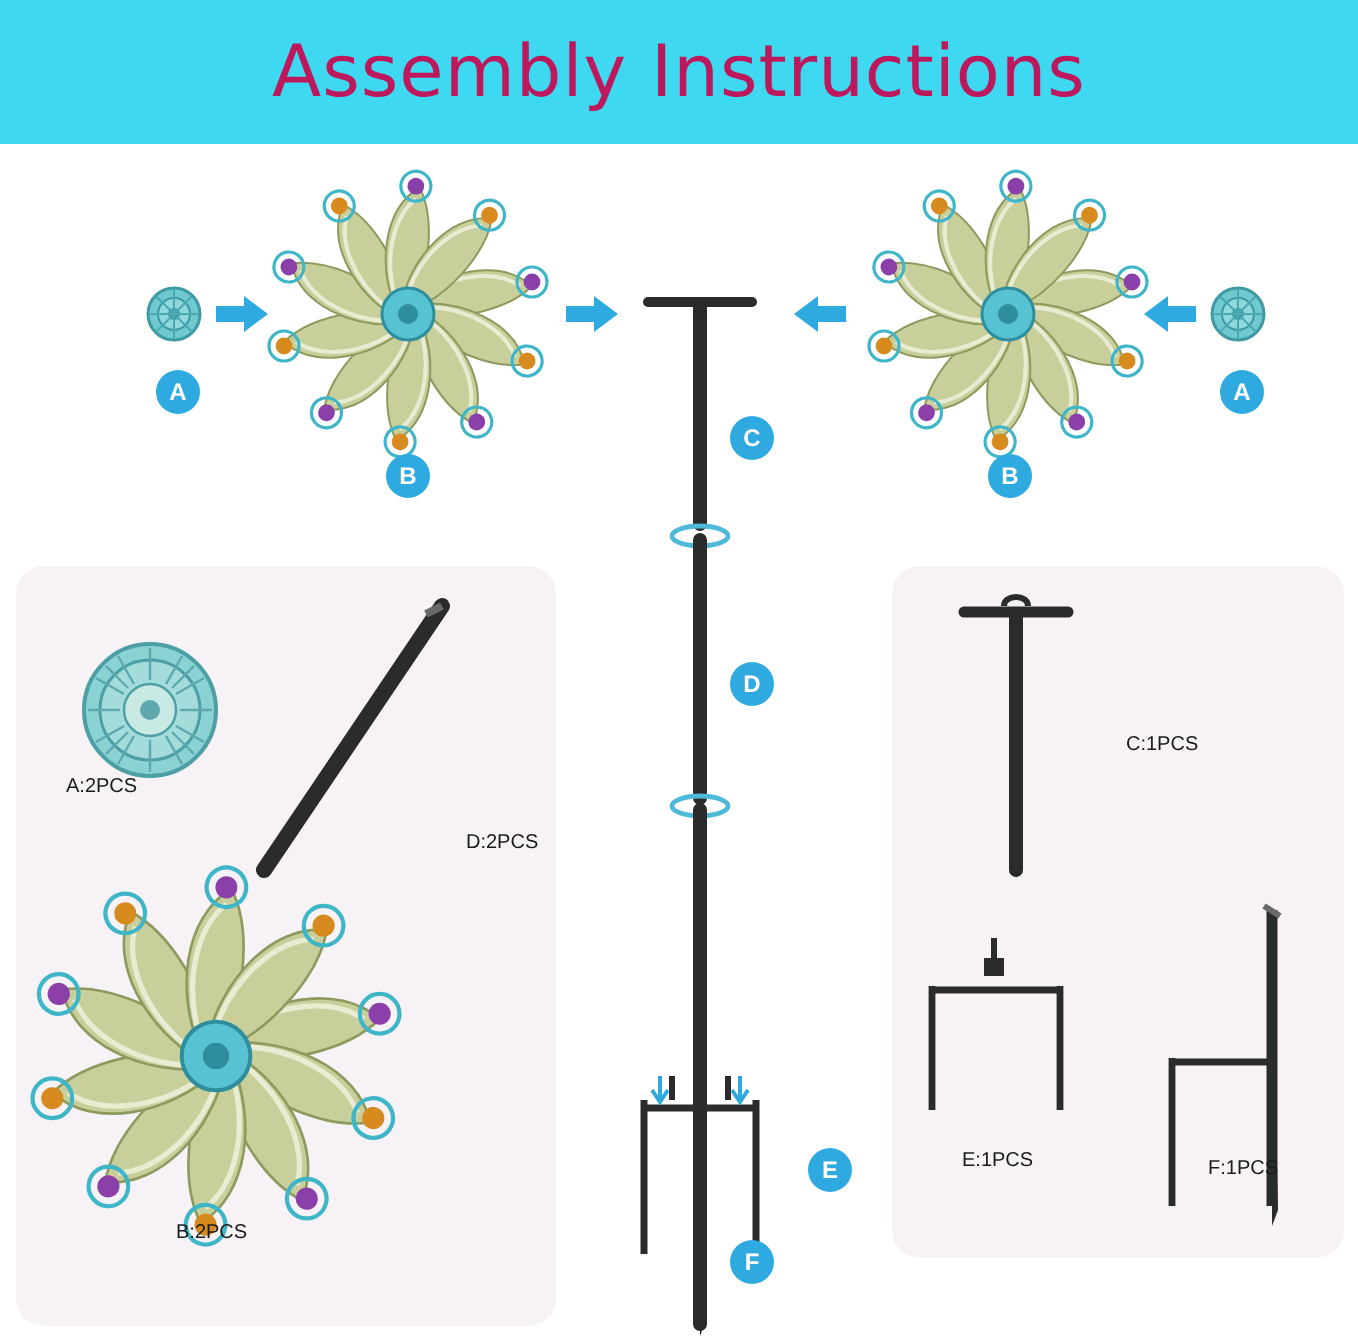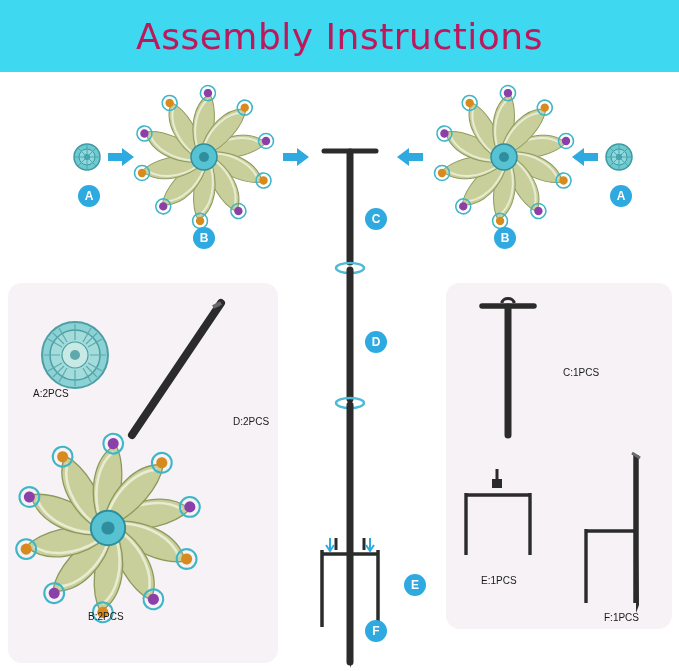--- a/index.html
+++ b/index.html
@@ -314,15 +314,15 @@
       <path d="M190,172 L190,330 L193,322 Z" fill="#2b2b2b"></path>
       <path d="M190,172 L190,320" stroke="#2b2b2b" stroke-width="5.5"></path>
       <path d="M186,170 L194,175" stroke="#6a6a6a" stroke-width="3"></path>
       <path d="M140,246 L140,320" stroke="#2b2b2b" stroke-width="3.4"></path>
       <path d="M140,248 L190,248" stroke="#2b2b2b" stroke-width="3.4"></path>
     </g>
   </svg>
 
   <div class="partslabel" style="left:563px; top:367px;">C:1PCS</div>
   <div class="partslabel" style="left:481px; top:575px;">E:1PCS</div>
-  <div class="partslabel" style="left:604px; top:612px;">F:1PCS</div>
+  <div class="partslabel" style="left:604px; top:579px;">F:1PCS</div>
 
 </div>
 
 </body></html>

